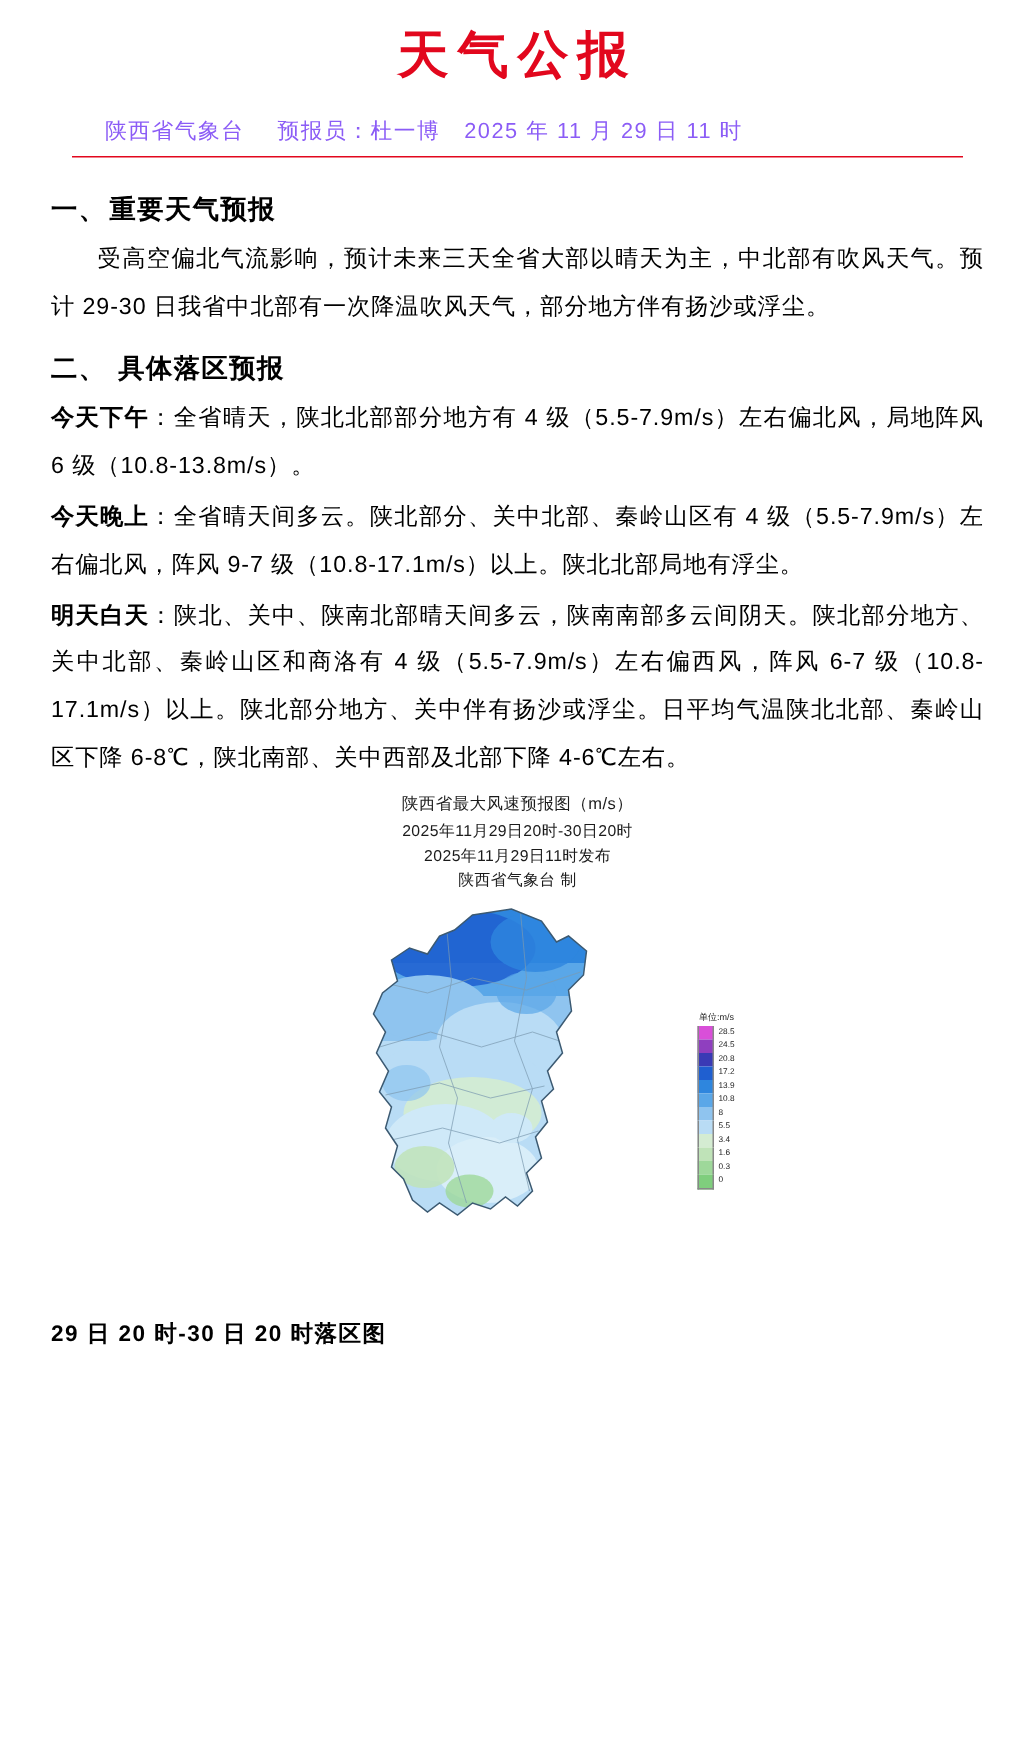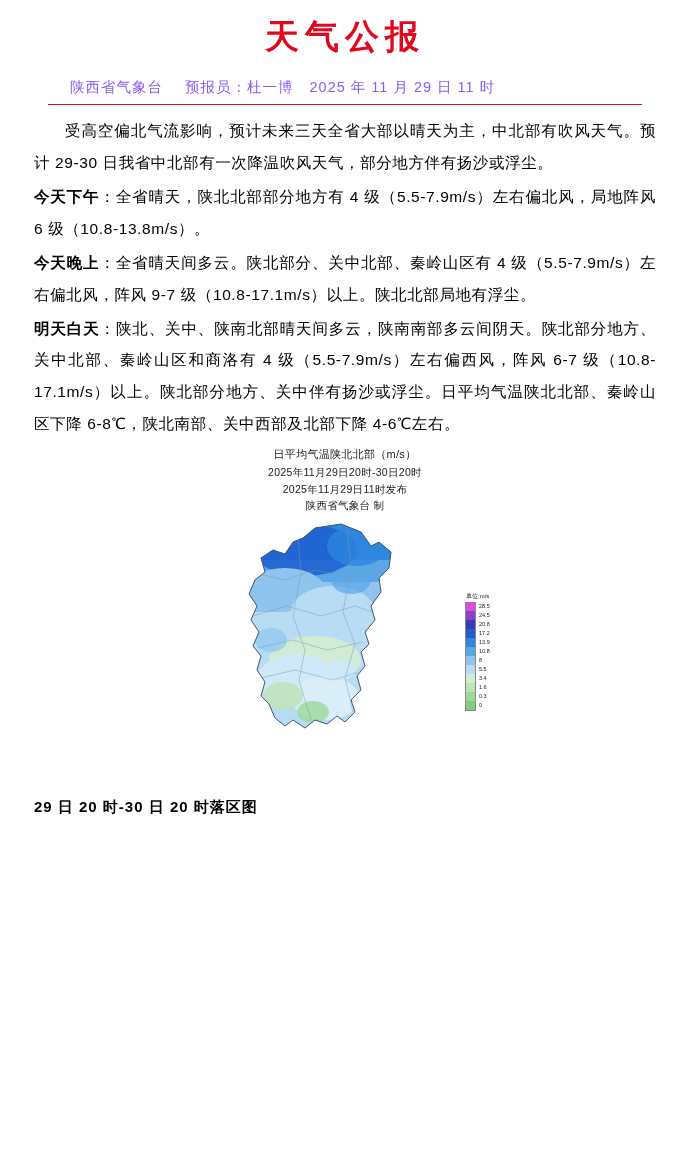--- a/index.html
+++ b/index.html
@@ -149,38 +149,44 @@
   <div class="title">天气公报</div>
 
   <div class="byline-wrap">
     <div class="byline">
       <span class="sp1"></span><span>陕西省气象台</span><span class="sp1"></span><span>预报员：杜一博</span><span class="sp2"></span><span>2025 年 11 月 29 日 11 时</span>
     </div>
   </div>
 
   <div class="content">
 
+    <h2 class="section">
+      <span class="num">一、</span><span>重要天气预报</span>
+    </h2>
     <p class="para">受高空偏北气流影响，预计未来三天全省大部以晴天为主，中北部有吹风天气。预计 29-30 日我省中北部有一次降温吹风天气，部分地方伴有扬沙或浮尘。</p>
 
+    <h2 class="section">
+      <span class="num">二、</span>&nbsp;<span>具体落区预报</span>
+    </h2>
 
     <p class="para noindent">
       <span class="lead-label">今天下午</span><span>：全省晴天，陕北北部部分地方有 4 级（5.5-7.9m/s）左右偏北风，局地阵风 6 级（10.8-13.8m/s）。</span>
     </p>
 
     <p class="para noindent">
       <span class="lead-label">今天晚上</span><span>：全省晴天间多云。陕北部分、关中北部、秦岭山区有 4 级（5.5-7.9m/s）左右偏北风，阵风 9-7 级（10.8-17.1m/s）以上。陕北北部局地有浮尘。</span>
     </p>
 
     <p class="para noindent">
       <span class="lead-label">明天白天</span><span>：陕北、关中、陕南北部晴天间多云，陕南南部多云间阴天。陕北部分地方、关中北部、秦岭山区和商洛有 4 级（5.5-7.9m/s）左右偏西风，阵风 6-7 级（10.8-17.1m/s）以上。陕北部分地方、关中伴有扬沙或浮尘。日平均气温陕北北部、秦岭山区下降 6-8℃，陕北南部、关中西部及北部下降 4-6℃左右。</span>
     </p>
 
     <div class="figure">
       <div class="fig-head">
-        <div>日平均气温陕北北部（m/s）</div>
+        <div>陕西省最大风速预报图（m/s）</div>
         <div>2025年11月29日20时-30日20时</div>
         <div>2025年11月29日11时发布</div>
         <div>陕西省气象台 制</div>
       </div>
 
       <div class="map-area">
         <svg class="map-canvas" viewBox="0 0 360 270">
           <defs>
             <clipPath id="shaanxiClip">
               <path d="M150,8 L176,4 L196,12 L206,26 L214,22 L226,32 L224,48 L214,58 L216,72

